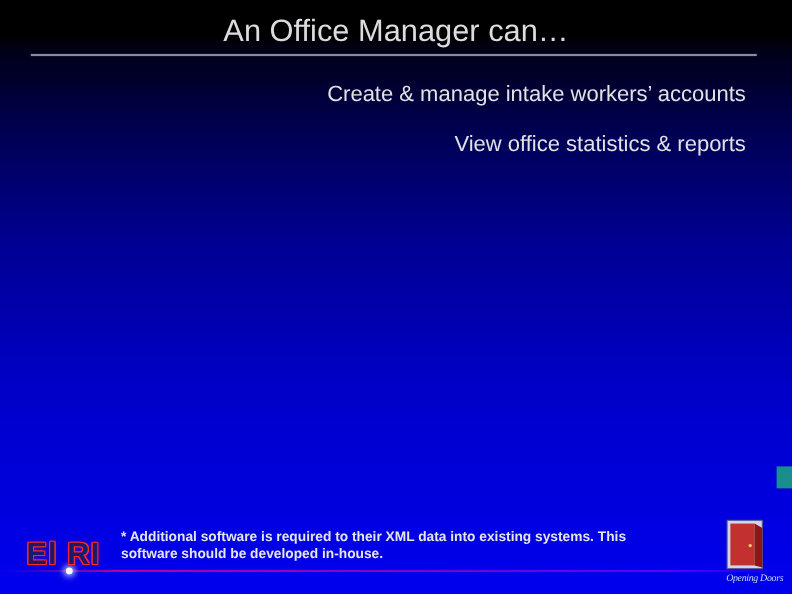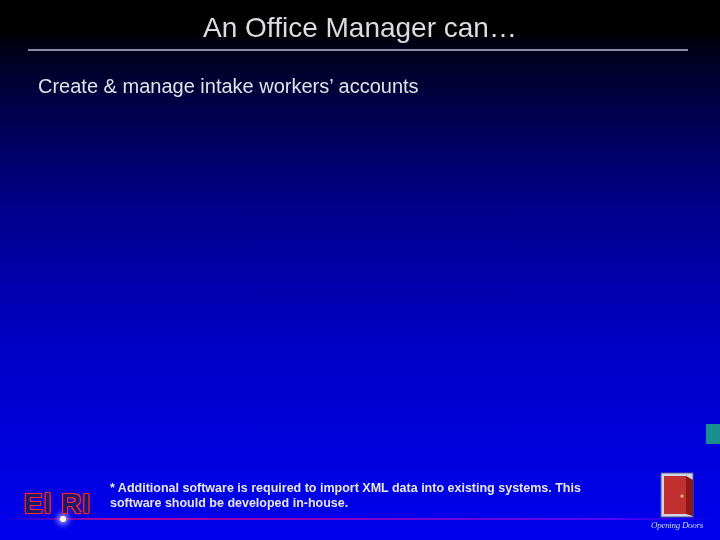--- a/index.html
+++ b/index.html
@@ -41,20 +41,21 @@
     top: 75px;
     left: 38px;
     width: 640px;
   }
   .bullet {
     font-size: 20px;
     font-family: Verdana, Arial, sans-serif;
     color: #e2e2e6;
     margin-bottom: 22px;
     font-weight: 400;
+    text-align: right;
   }
   .footnote {
     position: absolute;
     bottom: 28px;
     left: 110px;
     width: 490px;
     font-family: Arial, sans-serif;
     font-size: 12.5px;
     font-weight: 700;
     color: #e6e6e8;
@@ -74,21 +75,21 @@
       -1px  1px 0 #ff2a2a,
        1px  1px 0 #ff2a2a,
        0 0 6px rgba(255,0,0,0.4);
     letter-spacing: 1px;
   }
   .logo-right {
     position: absolute;
     bottom: 10px;
     right: 8px;
     width: 70px;
-    text-align: center;
+    text-align: right;
   }
   .door-icon {
     width: 34px;
     height: 46px;
     margin: 0 auto 2px auto;
   }
   .logo-right-text {
     font-family: Georgia, 'Times New Roman', serif;
     font-size: 9px;
     font-style: italic;
@@ -125,23 +126,24 @@
 </head>
 <body>
 
 <div class="slide">
 
   <div class="title">An Office Manager can…</div>
   <div class="title-underline"></div>
 
   <div class="bullets">
     <div class="bullet">Create &amp; manage intake workers’ accounts</div>
+    <div class="bullet">View office statistics &amp; reports</div>
   </div>
 
-  <div class="footnote">* Additional software is required to import XML data into existing systems. This software should be developed in-house.</div>
+  <div class="footnote">* Additional software is required to their XML data into existing systems. This software should be developed in-house.</div>
 
   <div class="horizon-line"></div>
   <div class="star"></div>
 
   <div class="logo-left">El RI</div>
 
   <div class="teal-box"></div>
 
   <div class="logo-right">
     <div class="door-icon">

